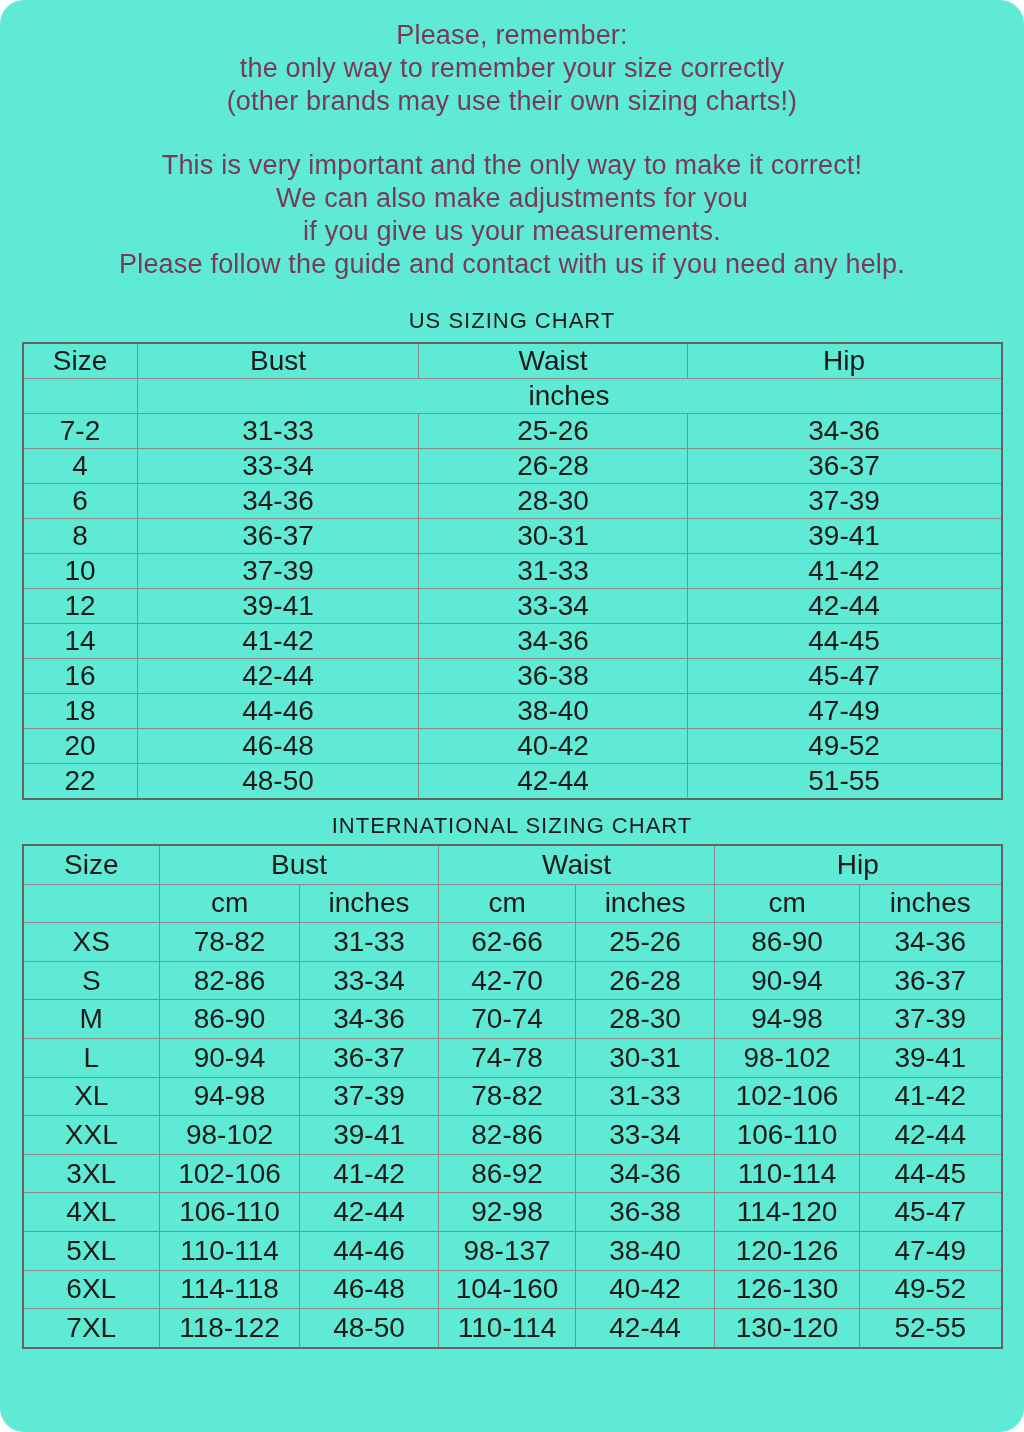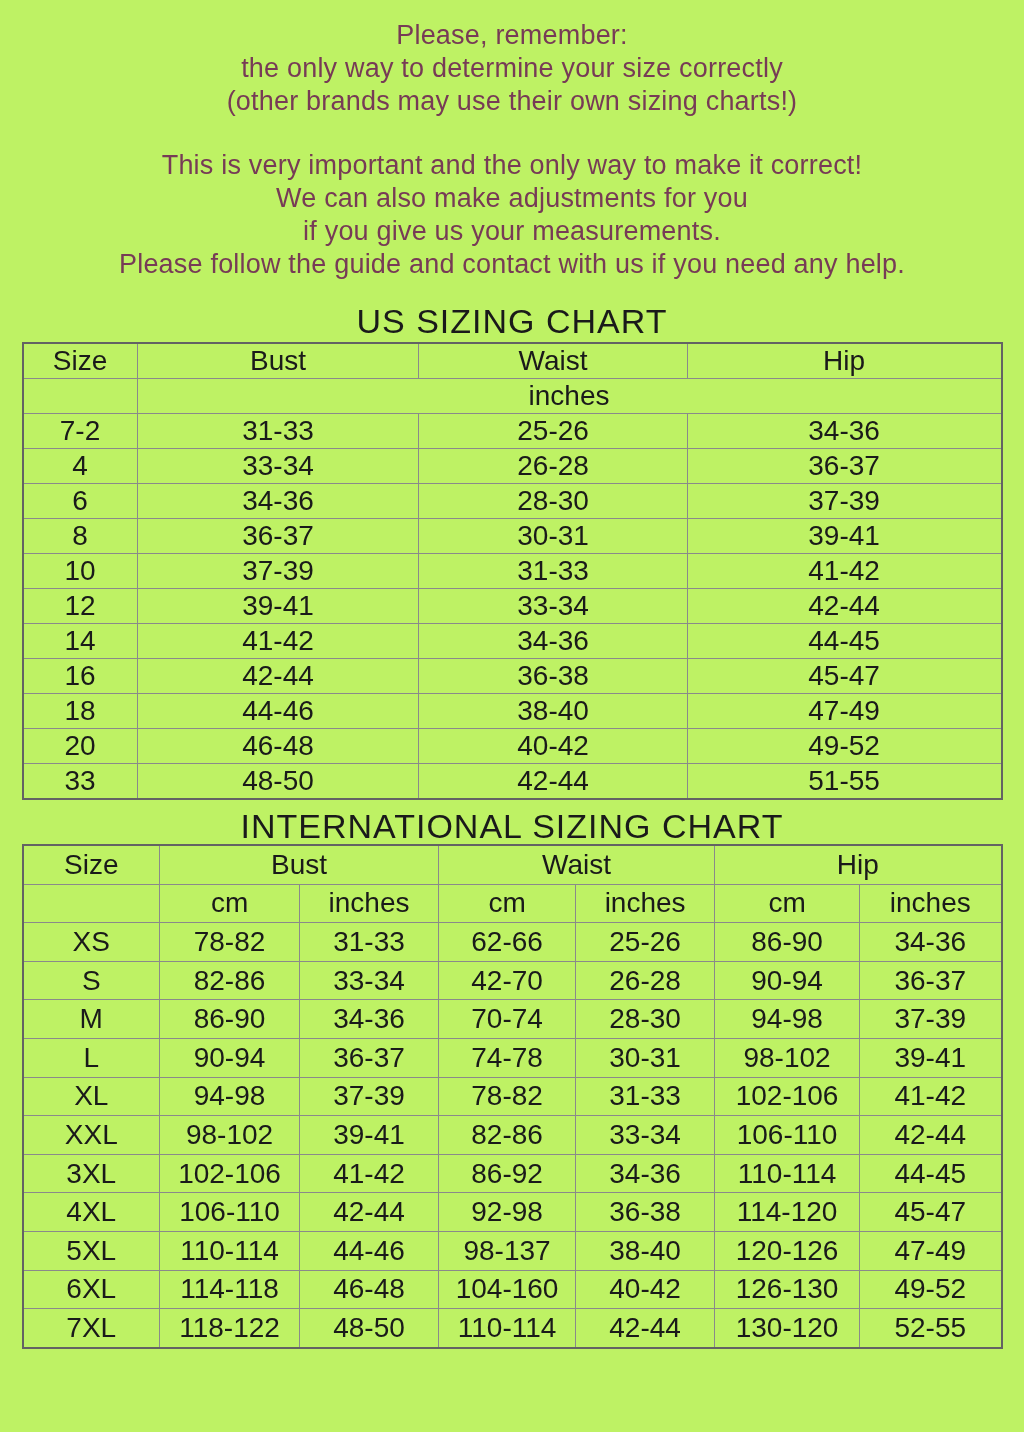--- a/index.html
+++ b/index.html
@@ -8,44 +8,45 @@
     background: #ffffff;
     width: 1024px;
   }
   body {
     font-family: "Liberation Sans", "DejaVu Sans", sans-serif;
     -webkit-font-smoothing: antialiased;
   }
   .page {
     width: 1024px;
     height: 1432px;
-    background: #bef264;
+    background: #5eead4;
     overflow: hidden;
     box-sizing: border-box;
+    border-radius: 24px;
   }
 
   
   .intro {
     padding-top: 19px;
     text-align: center;
     color: #773b56;
     font-size: 27px;
     font-weight: 300;
     line-height: 33px;
     letter-spacing: 0.2px;
   }
   .intro p { margin: 0; }
   .intro p + p { margin-top: 31px; }
   .intro span { display: block; }
 
   
   .section-title {
     text-align: center;
     color: #1a1a1a;
-    font-size: 34px;
+    font-size: 22px;
     font-weight: 300;
     letter-spacing: 1px;
     line-height: 30px;
   }
   .us-title   { margin: 25px 0 6px 0; }
   .intl-title { margin: 11px 0 3px 0; }
 
   
   table.sizing-table {
     border-collapse: collapse;
@@ -69,21 +70,21 @@
   table.intl-table td, table.intl-table th { height: 37.6px; }
 </style>
 </head>
 <body>
 
 <div class="page">
 
   <div class="intro">
     <p>
       <span>Please, remember:</span>
-      <span>the only way to determine your size correctly</span>
+      <span>the only way to remember your size correctly</span>
       <span>(other brands may use their own sizing charts!)</span>
     </p>
     <p>
       <span>This is very important and the only way to make it correct!</span>
       <span>We can also make adjustments for you</span>
       <span>if you give us your measurements.</span>
       <span>Please follow the guide and contact with us if you need any help.</span>
     </p>
   </div>
 
@@ -163,21 +164,21 @@
           <td>38-40</td>
           <td>47-49</td>
         </tr>
         <tr>
           <td>20</td>
           <td>46-48</td>
           <td>40-42</td>
           <td>49-52</td>
         </tr>
         <tr>
-          <td>33</td>
+          <td>22</td>
           <td>48-50</td>
           <td>42-44</td>
           <td>51-55</td>
         </tr>
       </tbody>
   </table>
 
   <div class="section-title intl-title">INTERNATIONAL SIZING CHART</div>
 
   <table class="sizing-table intl-table">

